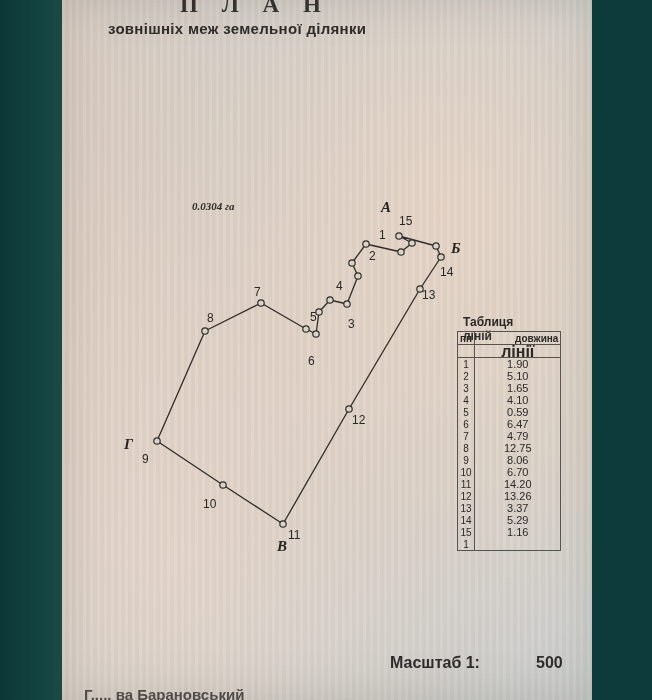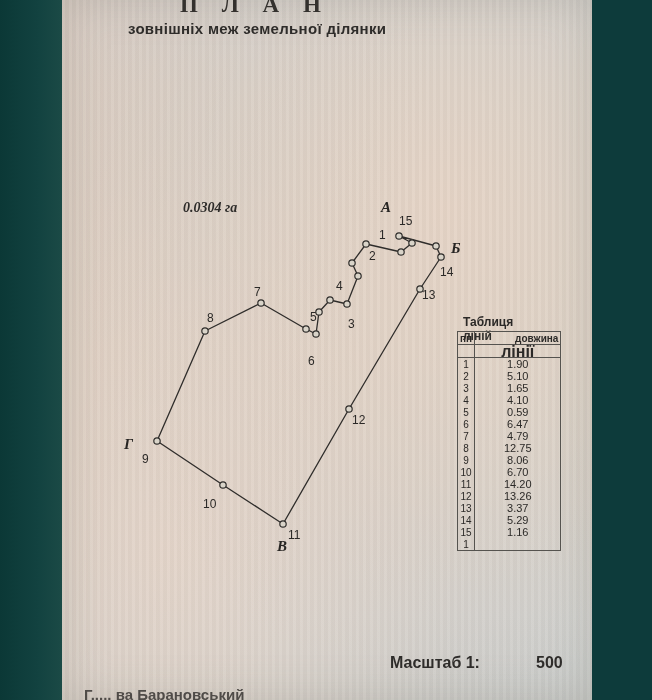--- a/index.html
+++ b/index.html
@@ -70,25 +70,24 @@
     font-weight: bold;
     letter-spacing: 9px;
     color: #34312e;
   }
   #subtitle {
     left: 108px; top: 20px;
     font-size: 15px;
     font-weight: bold;
     font-family: "Liberation Sans", sans-serif;
     letter-spacing: 0.3px;
-    margin-left: 20px;
   }
   #area-label {
-    left: 183px; top: 200px;
-    font-size: 14px;
+    left: 192px; top: 200px;
+    font-size: 11px;
     font-style: italic;
     font-weight: bold;
   }
   #bottom-left-text {
     left: 68px; top: 650px;
     font-size: 21px;
     font-weight: bold;
     letter-spacing: 8px;
   }
   #scale-text {

